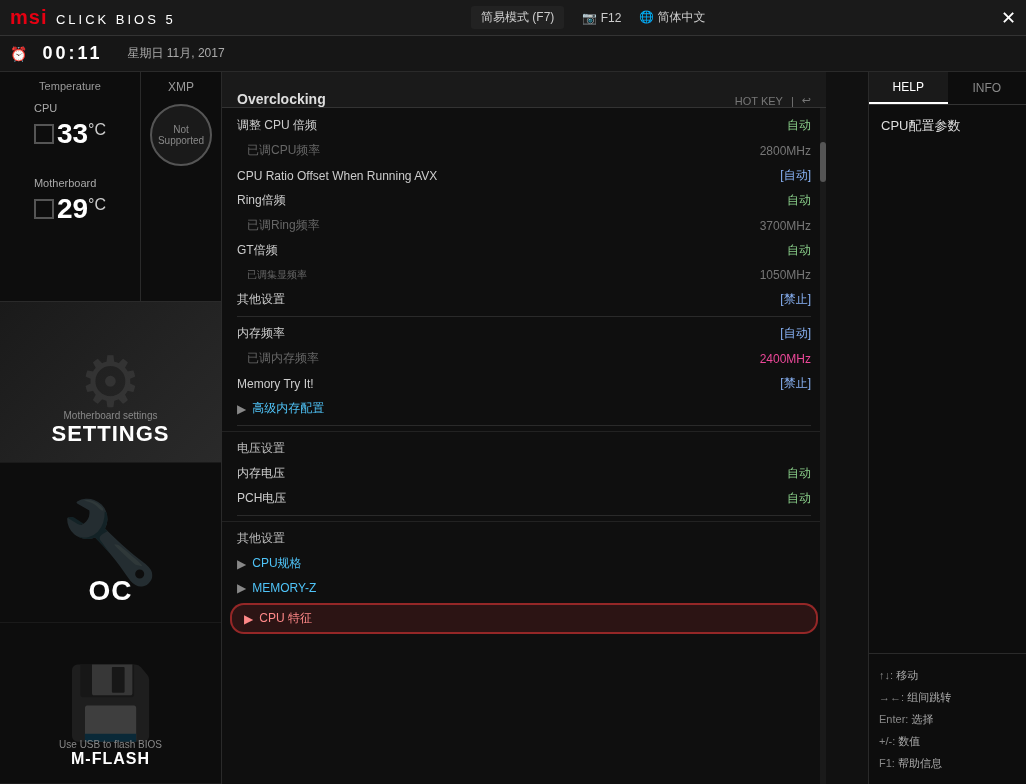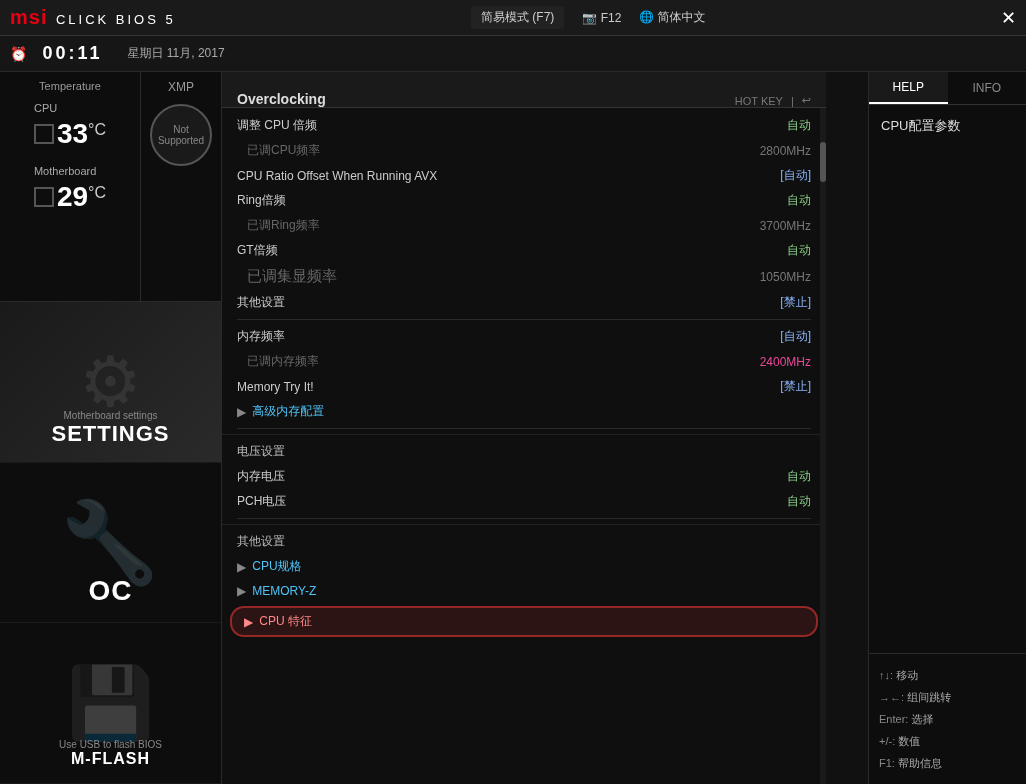--- a/index.html
+++ b/index.html
@@ -321,21 +321,21 @@
     <div>内存容量: 8192MB</div>
     <div>核心电压: 0.954V</div>
   </div>
 </div>
 
 <div id="sidebar">
 
   <div id="temp-xmp" style="display:flex; height:230px; border-bottom:1px solid #2a2a2a;">
     <div id="temp-section" style="flex:1; border-right:1px solid #2a2a2a; padding:8px 10px;">
       <div style="font-size:11px; color:#999; margin-bottom:10px;">Temperature</div>
-      <div style="margin-bottom:15px;">
+      <div style="margin-bottom:27px;">
         <div style="font-size:11px; color:#aaa; margin-bottom:4px;">CPU</div>
         <div style="display:flex; align-items:center;">
           <div style="width:20px;height:20px;border:2px solid #555;margin-right:3px;"></div>
           <span style="font-size:28px; color:#fff; font-weight:bold;">33</span>
           <span style="font-size:16px; color:#ccc; margin-top:-8px;">°C</span>
         </div>
       </div>
       <div>
         <div style="font-size:11px; color:#aaa; margin-bottom:4px;">Motherboard</div>
         <div style="display:flex; align-items:center;">
@@ -401,21 +401,21 @@
     </div>
     <div class="settings-row sub-item">
       <span class="row-label greyed" style="font-size:12px;color:#666;">已调Ring频率</span>
       <span class="row-value grey" style="font-size:12px;color:#777;">3700MHz</span>
     </div>
     <div class="settings-row">
       <span class="row-label" style="font-size:12px;color:#ccc;">GT倍频</span>
       <span class="row-value green" style="font-size:12px;color:#88cc88;">自动</span>
     </div>
     <div class="settings-row sub-item">
-      <span class="row-label greyed" style="font-size:15px;color:#666;text-align:right;">已调集显频率</span>
+      <span class="row-label greyed" style="font-size:10px;color:#666;text-align:right;">已调集显频率</span>
       <span class="row-value grey" style="font-size:12px;color:#777;">1050MHz</span>
     </div>
     <div class="settings-row">
       <span class="row-label" style="font-size:12px;color:#ccc;">其他设置</span>
       <span class="row-value" style="font-size:12px;color:#8ab4f8;">[禁止]</span>
     </div>
 
     <div class="settings-separator" style="height:1px;background:#2a2a2a;margin:4px 15px;"></div>
 
     <div class="settings-row">

